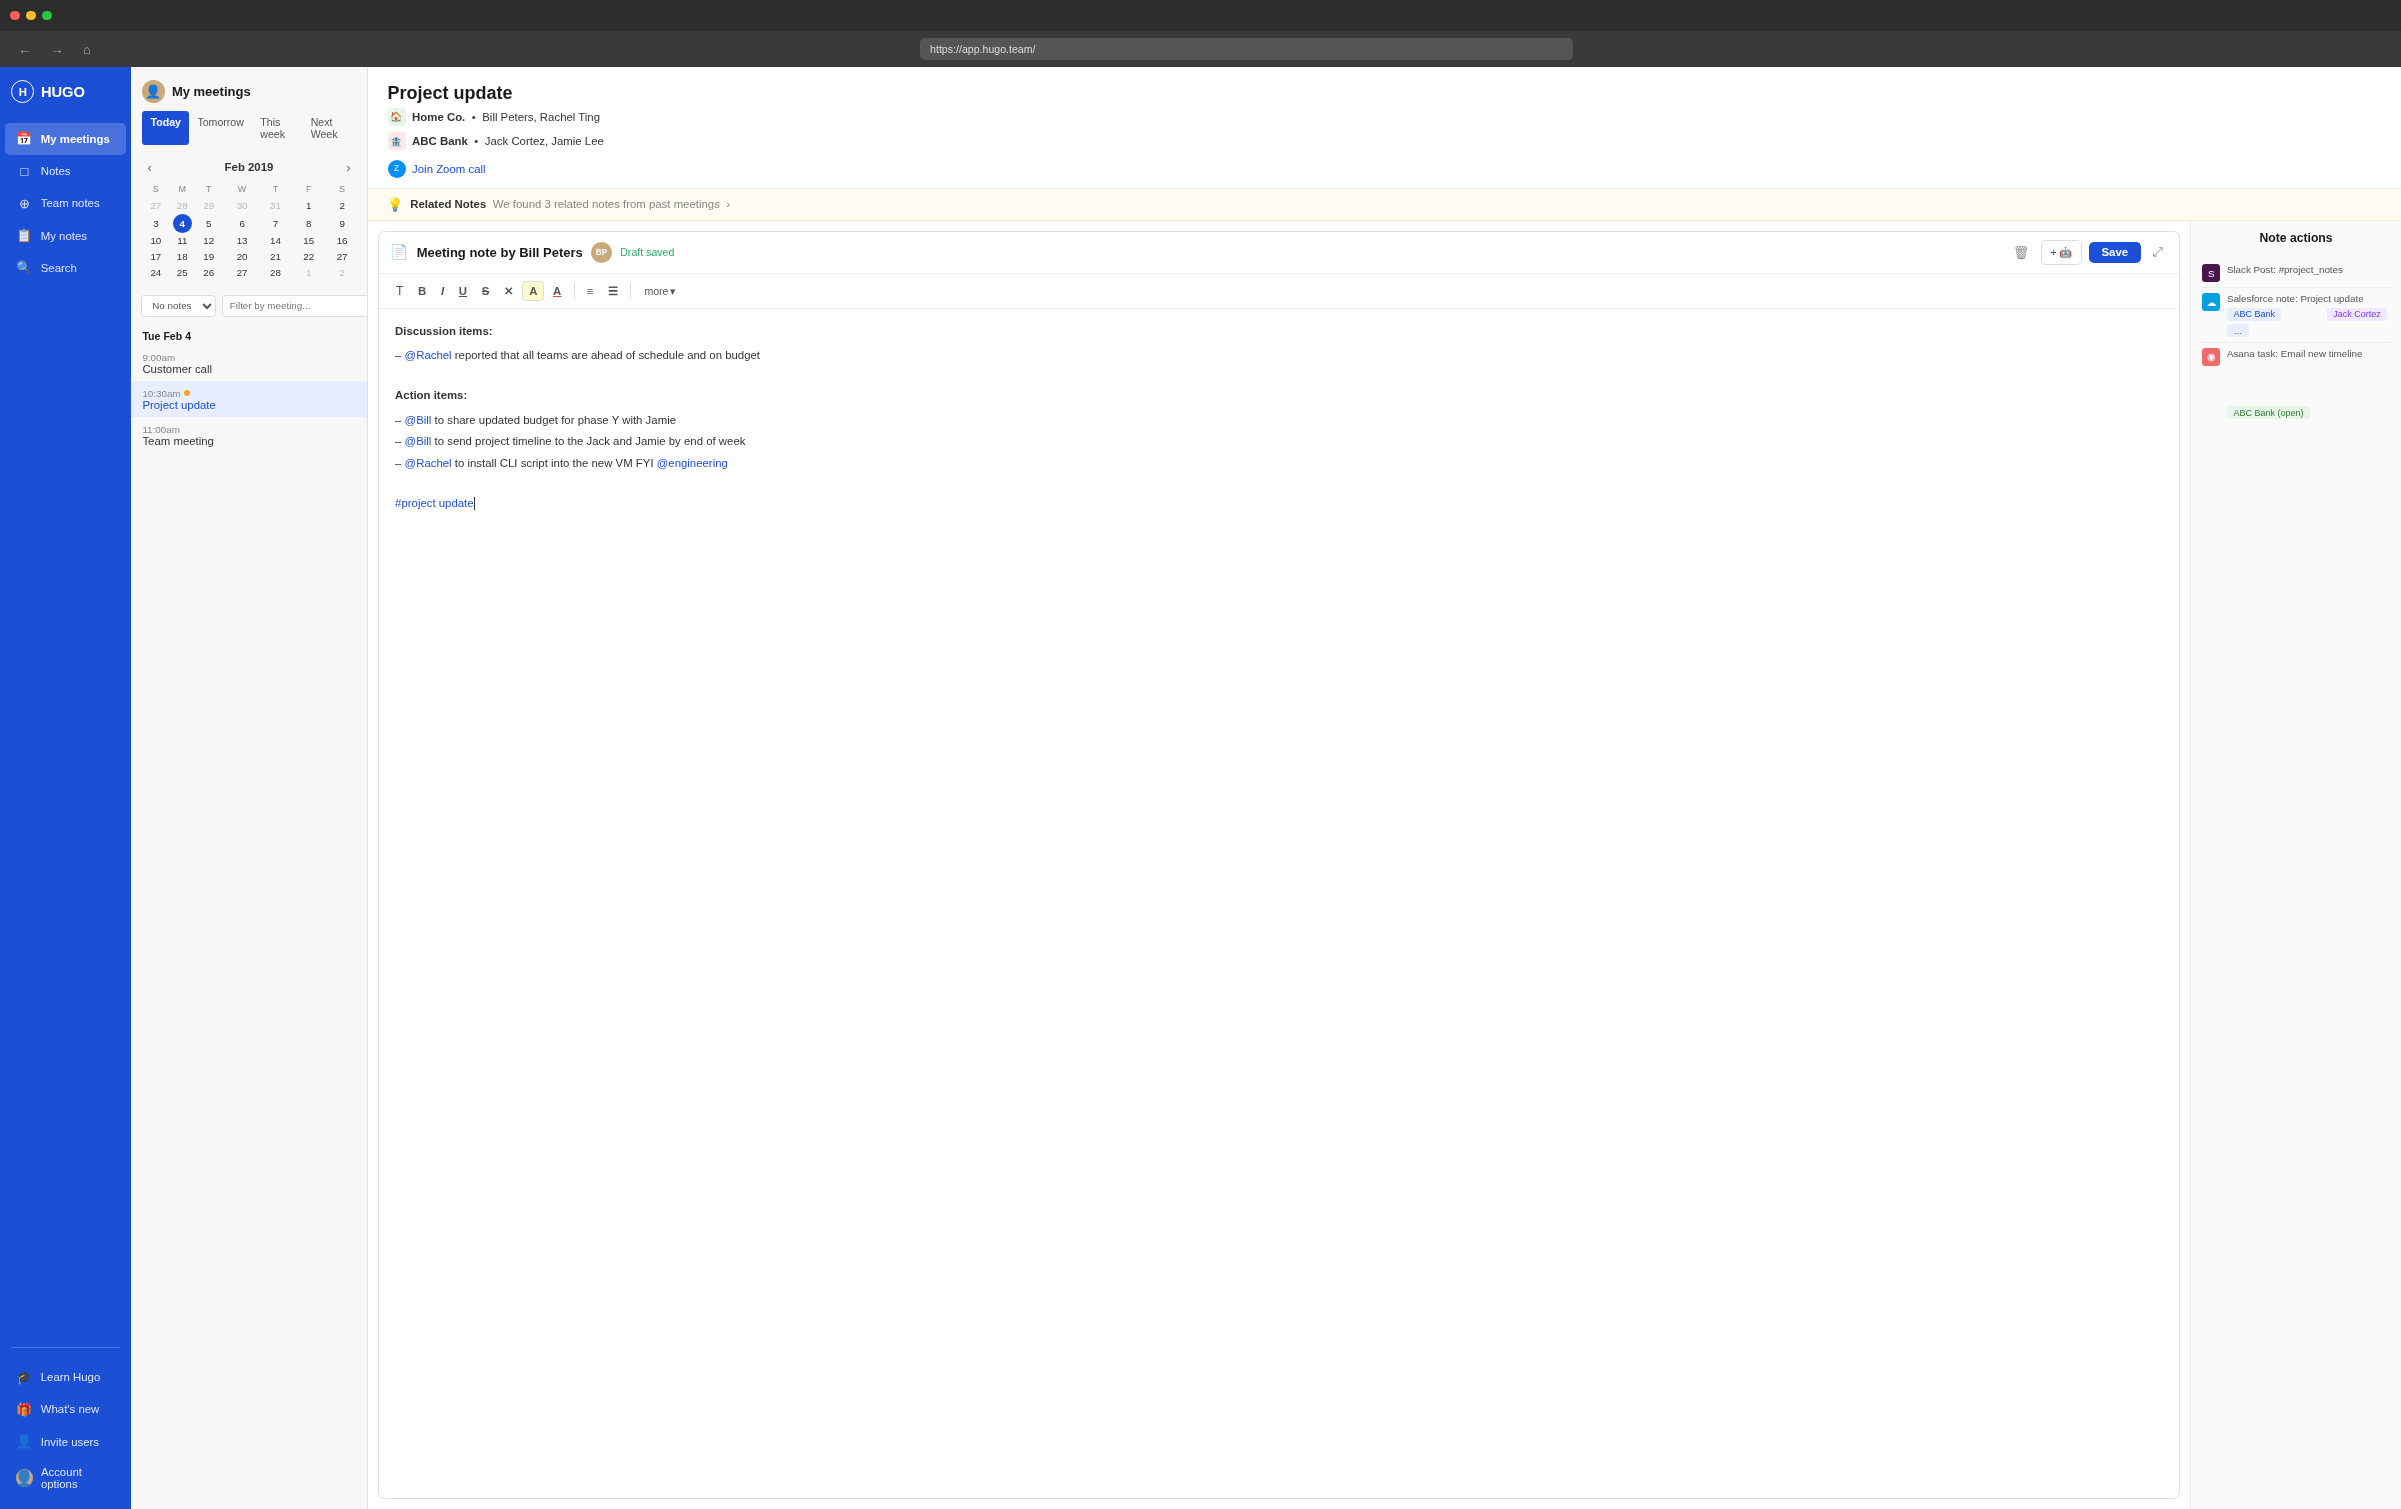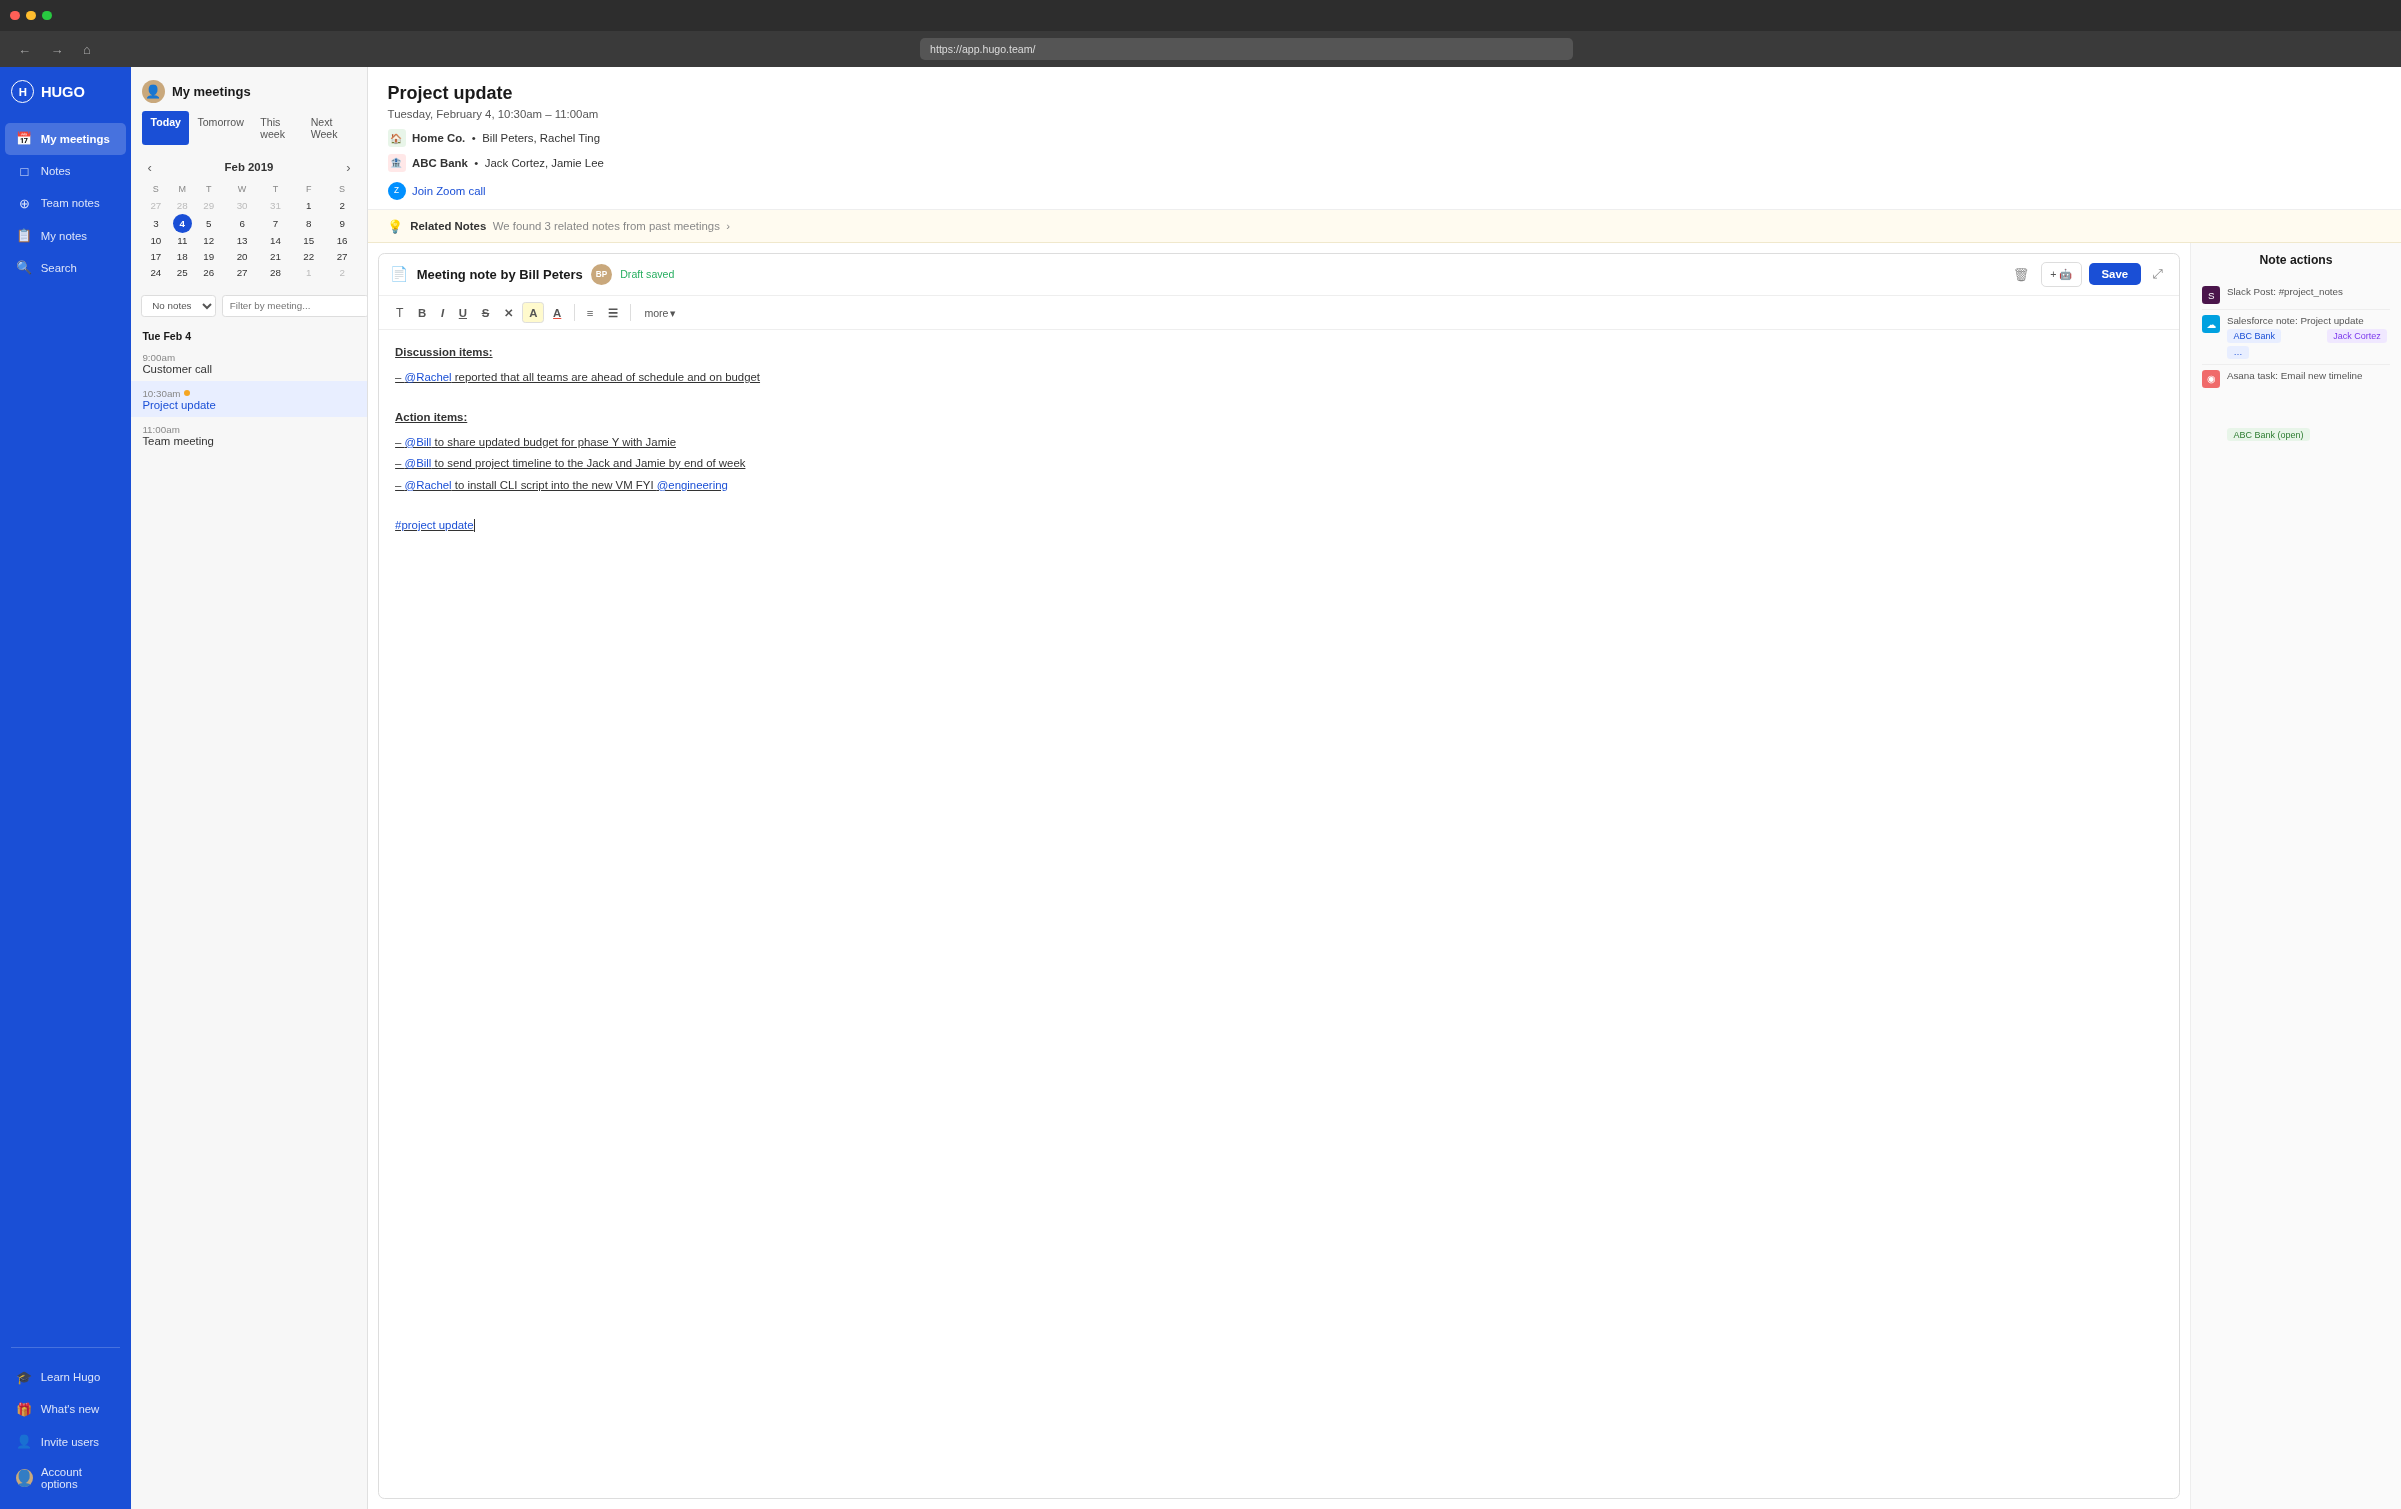--- a/index.html
+++ b/index.html
@@ -86,21 +86,21 @@
     .etb-draft { color: #27ae60; font-size: 10.6px; font-weight: 500; }
     .etb-right { display: flex; align-items: center; gap: 6.5px; }
     .etb-btn { background: none; border: none; cursor: pointer; color: #888; font-size: 13px; padding: 3.3px 4.9px; }
     .etb-add-btn { border: 0.8px solid #ddd; border-radius: 4.9px; padding: 4.9px 8.2px; font-size: 10.6px; background: white; cursor: pointer; color: #555; display: flex; align-items: center; gap: 3.3px; }
     .etb-save-btn { background: #1a4fd6; color: white; border: none; border-radius: 4.9px; padding: 4.9px 13px; font-size: 11.4px; font-weight: 600; cursor: pointer; }
     .etb-open-btn { background: none; border: none; cursor: pointer; color: #888; font-size: 13px; padding: 3.3px 4.9px; }
     .toolbar { display: flex; align-items: center; gap: 3.3px; padding: 6.5px 11.4px; border-bottom: 0.8px solid #eee; flex-wrap: wrap; }
     .tb-btn { background: none; border: none; cursor: pointer; color: #555; font-size: 11.4px; padding: 3.3px 5.7px; border-radius: 3.3px; font-weight: 600; }
     .tb-sep { width: 0.8px; height: 16.3px; background: #ddd; margin: 0 3.3px; }
     .tb-more { background: none; border: none; cursor: pointer; color: #555; font-size: 10.6px; padding: 3.3px 6.5px; border-radius: 3.3px; display: flex; align-items: center; gap: 1.6px; }
-    .editor-content { flex: 1; padding: 13px 16.3px; overflow-y: auto; font-size: 11.4px; line-height: 1.6; color: #333; text-decoration: underline; }
+    .editor-content { flex: 1; padding: 13px 16.3px; overflow-y: auto; font-size: 11.4px; line-height: 1.6; color: #333; }
     .ec-section { font-weight: 700; margin-bottom: 6.5px; }
     .ec-item { margin-bottom: 3.3px; }
     .mention { color: #1a4fd6; font-weight: 500; }
     .hashtag { color: #1a4fd6; }
     .cursor-line { display: inline-block; width: 1.6px; height: 13px; background: #333; vertical-align: middle; animation: blink 1s infinite; }
     @keyframes blink { 0%,100%{opacity:1} 50%{opacity:0} }
 
     
     .right-panel { width: 211px; border-left: 0.8px solid #eee; background: #fafafa; flex-shrink: 0; overflow-y: auto; padding: 0; }
     .rp-header { padding: 9.8px 11.4px 8.2px; font-size: 12.2px; font-weight: 700; color: #1a1a1a; text-align: center; }
@@ -285,21 +285,20 @@
         <div class="meeting-time">11:00am</div>
         <div class="meeting-name plain">Team meeting</div>
       </div>
     </div>
   </div>
 
   <div class="main">
 
     <div class="meeting-header">
       <div class="mh-title">Project update</div>
-      <div class="mh-time">Tuesday, February 4,  10:30am – 11:00am</div>
       <div class="mh-attendees">
         <div class="mh-attendee">
           <div class="att-icon att-green">🏠</div>
           <span class="att-bold">Home Co.</span>
           <span> • </span>
           <span>Bill Peters, Rachel Ting</span>
         </div>
         <div class="mh-attendee">
           <div class="att-icon att-red">🏦</div>
           <span class="att-bold">ABC Bank</span>

